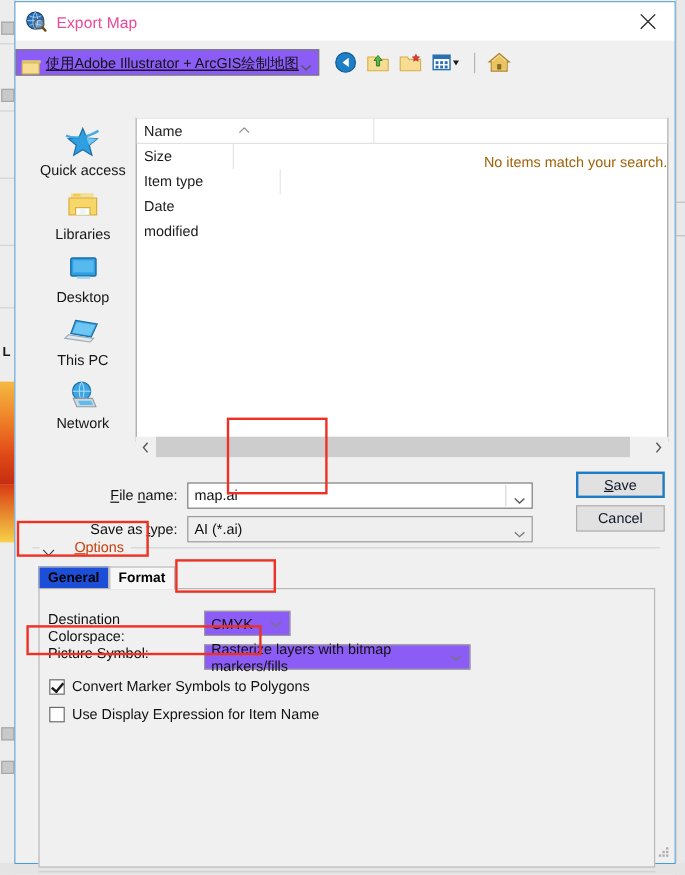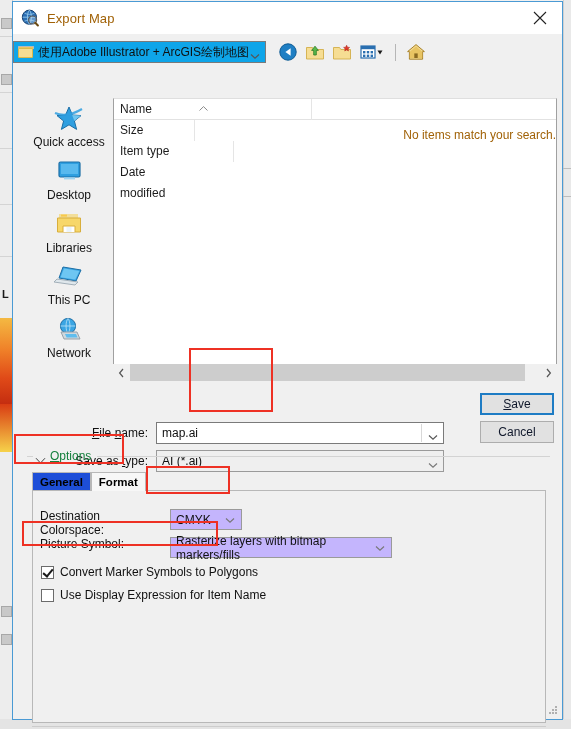--- a/index.html
+++ b/index.html
@@ -64,21 +64,21 @@
     position: relative;
     height: 32px;
     background: #ffffff;
     display: flex; align-items: center;
   }
   .title-icon {
     width: 18px; height: 18px; margin-left: 8px; margin-right: 8px;
     position: relative; flex: none;
   }
   .title-text {
-    font-size: 13px; color: #a16207; letter-spacing: .1px;
+    font-size: 13px; color: #ec4899; letter-spacing: .1px;
   }
   .close-btn {
     position: absolute; right: 0; top: 0;
     width: 44px; height: 31px;
     display: flex; align-items: center; justify-content: center;
     color: #2b2b2b;
   }
   .close-btn svg { display: block; }
 
   
@@ -93,22 +93,22 @@
   .savein-row {
     position: absolute; left: 0; top: 4px; width: 100%; height: 28px;
     display: flex; align-items: center;
   }
   .savein-label {
     width: 143px; text-align: right; padding-right: 8px;
     font-size: 12px; color: #111;
   }
   .path-combo {
     width: 253px; height: 22px;
-    background: #0ea5e9; border: 1px solid #7a7a7a;
-    display: flex; align-items: center; position: relative;
+    background: #8b5cf6; border: 1px solid #7a7a7a;
+    display: flex; align-items: flex-end; position: relative; text-decoration: underline;
   }
   .folder-mini {
     width: 15px; height: 12px; margin-left: 4px; margin-right: 5px;
     position: relative; flex: none;
   }
   .folder-mini .tab {
     position: absolute; left: 0; top: 0; width: 6px; height: 3px;
     background: #e8c55c; border-radius: 1px 1px 0 0;
   }
   .folder-mini .body {
@@ -190,21 +190,21 @@
   }
   .hs-track { flex: 1; height: 17px; background: #f0f0f0; position: relative; }
   .hs-thumb {
     position: absolute; left: 0; top: 0; height: 17px; width: 395px;
     background: #cdcdcd;
   }
 
   
   .fn-row {
     position: absolute; left: 0; width: 100%; height: 40px;
-    display: flex; align-items: center; margin-top: 20px;
+    display: flex; align-items: center;
   }
   .fn-label {
     width: 143px; text-align: right; padding-right: 8px;
     font-size: 12px; color: #111;
   }
   .fn-combo {
     width: 288px; height: 22px; position: relative;
     border: 1px solid #7a7a7a; background: #fff;
     display: flex; align-items: center;
   }
@@ -229,21 +229,21 @@
   }
   .ul { text-decoration: underline; }
 
   
   .options-head {
     position: absolute; left: 14px; top: 415px;
     width: 523px; height: 14px;
     display: flex; align-items: center;
   }
   .opt-tri { width: 11px; height: 7px; margin-right: 4px; }
-  .opt-title { font-size: 12px; color: #15803d; }
+  .opt-title { font-size: 12px; color: #c2410c; margin-left: 12px; }
   .opt-rule {
     flex: 1; height: 1px; background: #d3d3d3; margin-left: 6px;
   }
   .opt-rule-left {
     width: 6px; height: 1px; background: #d3d3d3; margin-right: 2px;
   }
 
   .tabstrip {
     position: absolute; left: 19px; top: 438px;
     display: flex; align-items: flex-end; height: 19px;
@@ -261,21 +261,21 @@
     position: absolute; left: 19px; top: 456px;
     width: 514px; height: 233px;
     background: #f0f0f0; border: 1px solid #b8b8b8;
   }
 
   .opt-row {
     position: absolute; display: flex; align-items: flex-start;
   }
   .opt-label { font-size: 12px; color: #111; }
   .small-combo {
-    height: 21px; border: 1px solid #9a9a9a; background: #c4b5fd;
+    height: 21px; border: 1px solid #9a9a9a; background: #8b5cf6;
     display: flex; align-items: center; position: relative;
     font-size: 12px; color: #111;
   }
   .small-combo .val { padding-left: 5px; }
   .small-combo .carr {
     position: absolute; right: 6px; top: 50%; transform: translateY(-50%);
   }
 
   .cbrow { position: absolute; display: flex; align-items: center; }
   .cbox {
@@ -422,39 +422,39 @@
             <path d="M17 3 L20.4 11 L29 11.6 L22.4 17 Z" fill="#7fd0f5" opacity=".8"></path>
             <path d="M3 9 C10 12 20 11 30 5" fill="none" stroke="#2f9fe0" stroke-width="2.2" opacity=".85"></path>
           </svg>
         </span>
         <span class="place-label">Quick access</span>
       </div>
 
       <div class="place">
         <span class="place-icon">
           <svg viewBox="0 0 34 30" width="34" height="30">
-            <rect x="7" y="5" width="21" height="15" rx="1.5" fill="#2f9fe0" stroke="#1b6ea6" stroke-width="1.2"></rect>
-            <rect x="9" y="7" width="17" height="10" fill="#58b9ee"></rect>
-            <rect x="12" y="20.4" width="11" height="2" fill="#9fd5f2"></rect>
-          </svg>
-        </span>
-        <span class="place-label">Desktop</span>
-      </div>
-
-      <div class="place">
-        <span class="place-icon">
-          <svg viewBox="0 0 34 30" width="34" height="30">
             <rect x="7" y="4" width="19" height="4" fill="#f2de9a"></rect>
             <rect x="9" y="4.6" width="6" height="2" fill="#f7c94d"></rect>
             <path d="M5.5 8h23v14h-23z" fill="#f7d76a" stroke="#d8ae3c" stroke-width="1"></path>
             <path d="M11 22v-6h12v6" fill="#ffffff" stroke="#d8ae3c" stroke-width="1"></path>
             <rect x="14.5" y="17" width="5" height="5" fill="#eaf4fb"></rect>
           </svg>
         </span>
         <span class="place-label">Libraries</span>
+      </div>
+
+      <div class="place">
+        <span class="place-icon">
+          <svg viewBox="0 0 34 30" width="34" height="30">
+            <rect x="7" y="5" width="21" height="15" rx="1.5" fill="#2f9fe0" stroke="#1b6ea6" stroke-width="1.2"></rect>
+            <rect x="9" y="7" width="17" height="10" fill="#58b9ee"></rect>
+            <rect x="12" y="20.4" width="11" height="2" fill="#9fd5f2"></rect>
+          </svg>
+        </span>
+        <span class="place-label">Desktop</span>
       </div>
 
       <div class="place">
         <span class="place-icon">
           <svg viewBox="0 0 34 30" width="34" height="30">
             <path d="M11 5 L29 8 L24 19 L7 16 Z" fill="#3aa5e3" stroke="#1b6ea6" stroke-width="1"></path>
             <path d="M12 6.6 L27.4 9.1 L23.2 17.6 L8.6 15.2 Z" fill="#6ec6f2"></path>
             <path d="M5 17 L26 20 L23 23 L2 20 Z" fill="#dfe7ec" stroke="#9aa8b2" stroke-width=".9"></path>
           </svg>
         </span>

